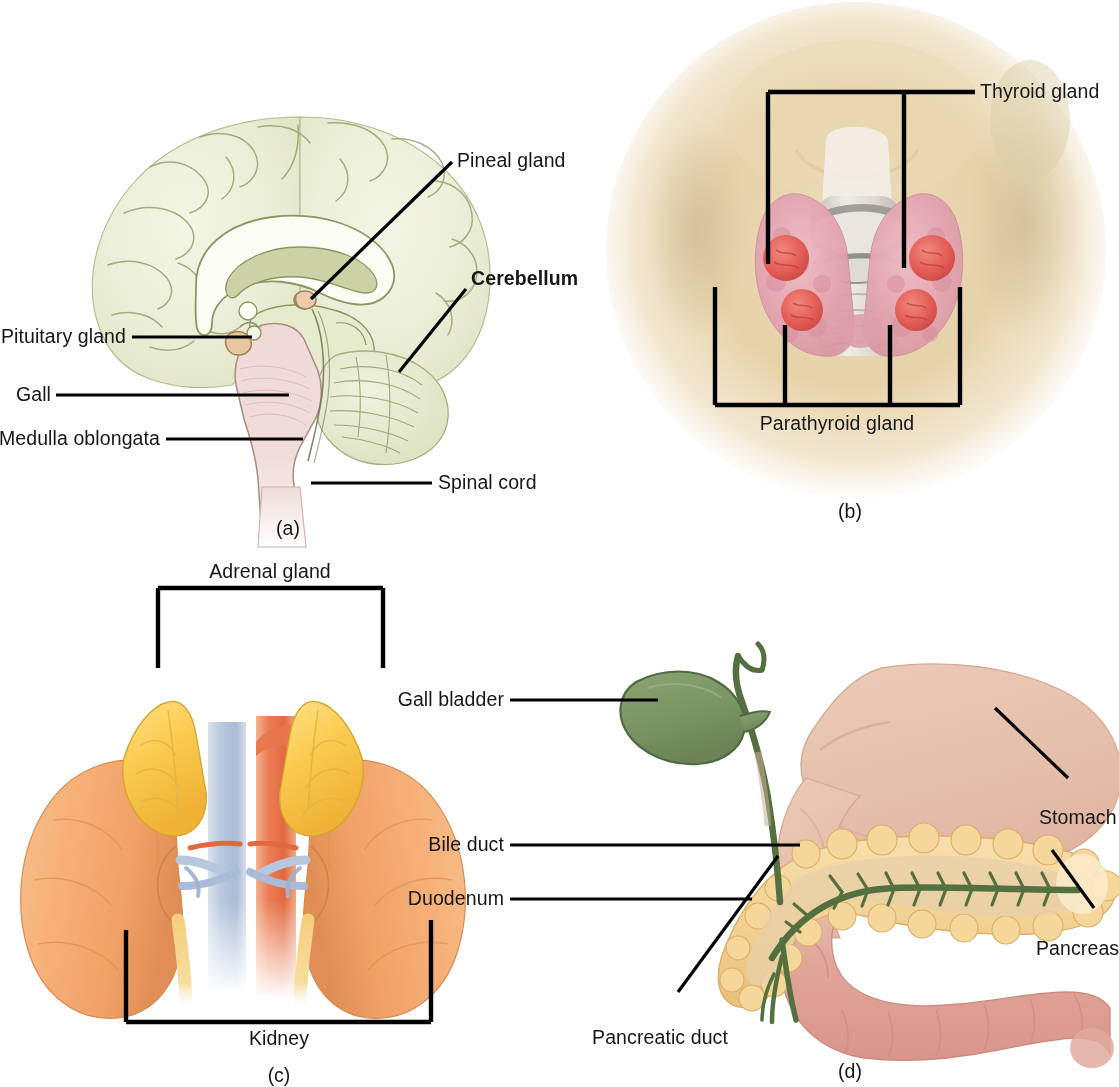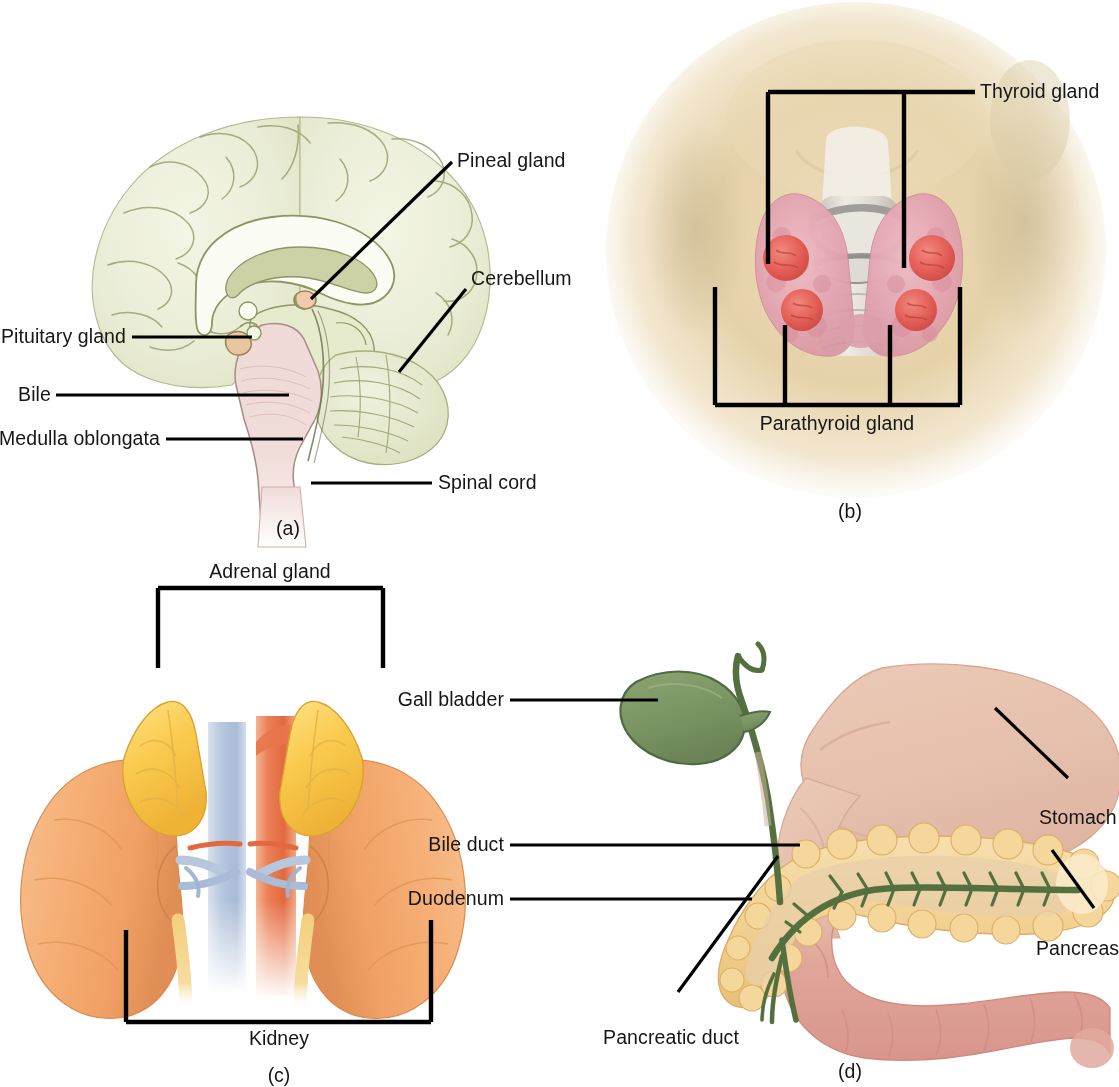--- a/index.html
+++ b/index.html
@@ -223,23 +223,23 @@
         <line x1="311" y1="282" x2="452" y2="145"></line>
         <line x1="399" y1="355" x2="466" y2="272"></line>
         <line x1="132" y1="320" x2="252" y2="320"></line>
         <line x1="56" y1="378" x2="289" y2="378"></line>
         <line x1="166" y1="422" x2="303" y2="422"></line>
         <line x1="311" y1="466" x2="432" y2="466"></line>
       </g>
     </svg>
 
     <div class="lbl left" style="left:457px; top:144px;">Pineal gland</div>
-    <div class="lbl left" style="left:471px; top:262px;">Cerebellum</div>
+    <div class="lbl left" style="left:471px; top:262px;font-weight:bold;">Cerebellum</div>
     <div class="lbl right" style="left:126px; top:320px;">Pituitary gland</div>
-    <div class="lbl right" style="left:51px; top:378px;">Bile</div>
+    <div class="lbl right" style="left:51px; top:378px;">Gall</div>
     <div class="lbl right" style="left:160px; top:422px;">Medulla oblongata</div>
     <div class="lbl left" style="left:438px; top:466px;">Spinal cord</div>
 
     <div class="caption" style="left:288px; top:500px;">(a)</div>
   </div>
 
   <div class="panel" id="panel-c">
     <svg class="svg-layer" width="500" height="557" viewBox="0 0 500 557">
       <defs>
         <linearGradient id="kidL" x1="0" y1="0" x2="1" y2="0.3">
@@ -739,18 +739,18 @@
         <line x1="562" y1="210" x2="604" y2="268"></line>
         <line x1="288" y1="216" x2="188" y2="352"></line>
       </g>
     </svg>
 
     <div class="lbl right" style="left:14px; top:60px;">Gall bladder</div>
     <div class="lbl left" style="left:549px; top:178px;">Stomach</div>
     <div class="lbl right" style="left:14px; top:205px;text-align:center;">Bile duct</div>
     <div class="lbl right" style="left:14px; top:259px;">Duodenum</div>
     <div class="lbl left" style="left:546px; top:309px;">Pancreas</div>
-    <div class="lbl center" style="left:170px; top:398px;margin-left:11px;">Pancreatic duct</div>
+    <div class="lbl center" style="left:170px; top:398px;">Pancreatic duct</div>
 
     <div class="caption" style="left:360px; top:420px;">(d)</div>
   </div>
 
 </div>
 
 </body></html>

